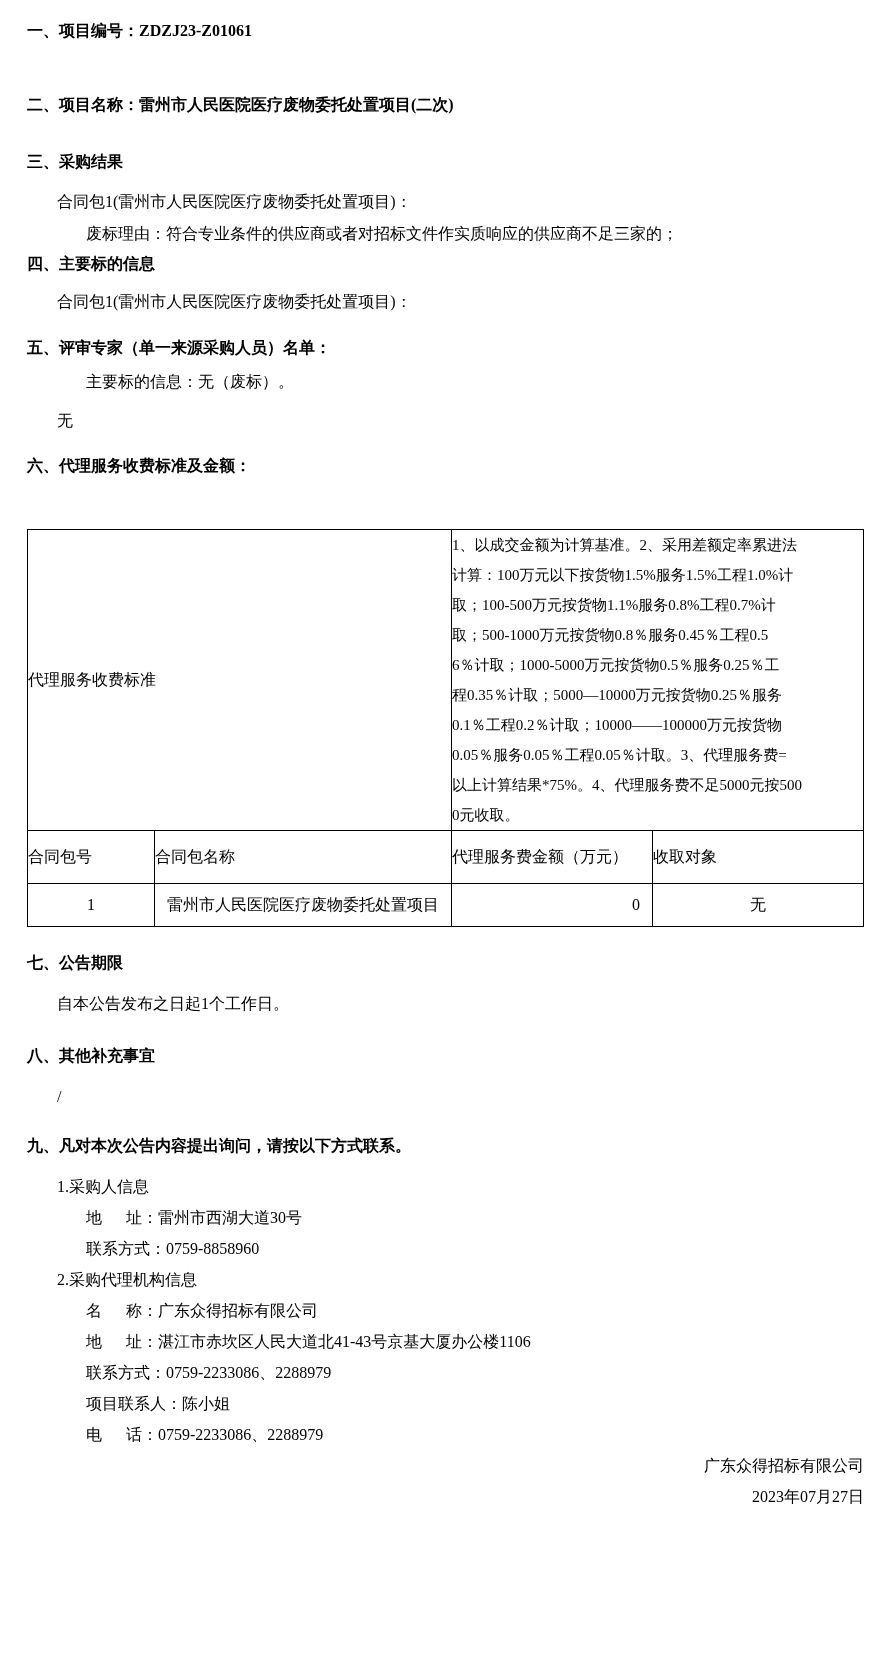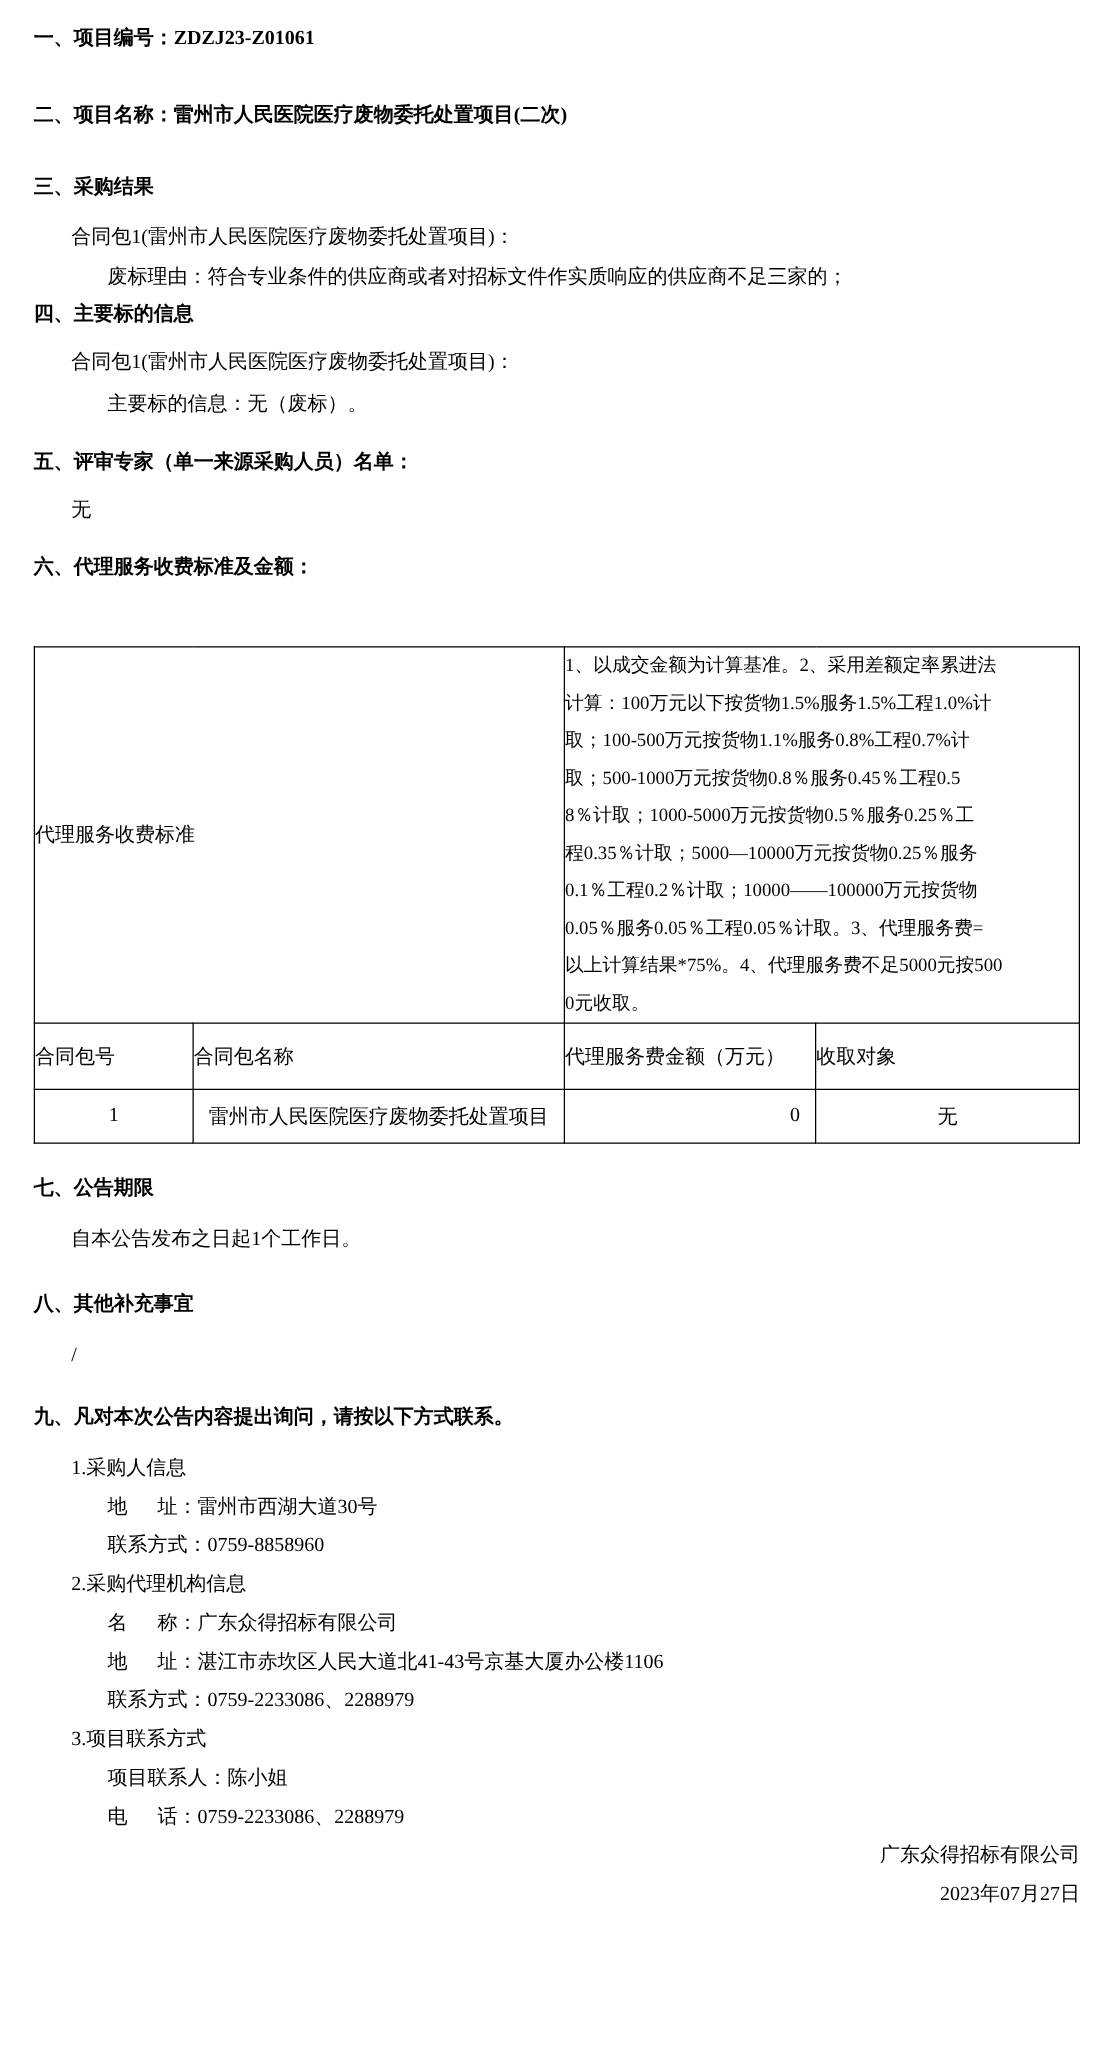--- a/index.html
+++ b/index.html
@@ -65,51 +65,51 @@
     text-align: right;
   }
 </style>
 </head>
 <body>
 
 <div class="page">
 
   <span class="line heading" style="margin-top:20px">一、项目编号：ZDZJ23-Z01061</span>
 
-  <span class="line heading" style="margin-top:40px">二、项目名称：雷州市人民医院医疗废物委托处置项目(二次)</span>
+  <span class="line heading" style="margin-top:52px">二、项目名称：雷州市人民医院医疗废物委托处置项目(二次)</span>
 
   <span class="line heading" style="margin-top:35px">三、采购结果</span>
   <span class="line ind1" style="margin-top:18px">合同包1(雷州市人民医院医疗废物委托处置项目)：</span>
   <span class="line ind2" style="margin-top:10px">废标理由：符合专业条件的供应商或者对招标文件作实质响应的供应商不足三家的；</span>
 
   <span class="line heading" style="margin-top:8px">四、主要标的信息</span>
   <span class="line ind1" style="margin-top:16px">合同包1(雷州市人民医院医疗废物委托处置项目)：</span>
+  <span class="line heading" style="margin-top:24px">五、评审专家（单一来源采购人员）名单：</span>
+
   <span class="line ind2" style="margin-top:12px">主要标的信息：无（废标）。</span>
-
-  <span class="line heading" style="margin-top:24px">五、评审专家（单一来源采购人员）名单：</span>
   <span class="line ind1" style="margin-top:17px">无</span>
 
   <span class="line heading" style="margin-top:23px">六、代理服务收费标准及金额：</span>
 
   <table class="fee-table">
     <colgroup>
       <col style="width:127px">
       <col style="width:297px">
       <col style="width:201px">
       <col style="width:211px">
     </colgroup>
     <tbody>
       <tr>
         <td colspan="2" class="fee-label-cell">代理服务收费标准</td>
         <td colspan="2" class="fee-text-cell">
           <span class="fee-line">1、以成交金额为计算基准。2、采用差额定率累进法</span>
           <span class="fee-line">计算：100万元以下按货物1.5%服务1.5%工程1.0%计</span>
           <span class="fee-line">取；100-500万元按货物1.1%服务0.8%工程0.7%计</span>
           <span class="fee-line">取；500-1000万元按货物0.8％服务0.45％工程0.5</span>
-          <span class="fee-line">8％计取；1000-5000万元按货物0.5％服务0.25％工</span>
+          <span class="fee-line">6％计取；1000-5000万元按货物0.5％服务0.25％工</span>
           <span class="fee-line">程0.35％计取；5000—10000万元按货物0.25％服务</span>
           <span class="fee-line">0.1％工程0.2％计取；10000——100000万元按货物</span>
           <span class="fee-line">0.05％服务0.05％工程0.05％计取。3、代理服务费=</span>
           <span class="fee-line">以上计算结果*75%。4、代理服务费不足5000元按500</span>
           <span class="fee-line">0元收取。</span>
         </td>
       </tr>
       <tr>
         <td class="th-cell">合同包号</td>
         <td class="th-cell">合同包名称</td>
@@ -135,20 +135,19 @@
 
   <span class="line ind1" style="margin-top:19px">1.采购人信息</span>
   <span class="line ind2" style="margin-top:9px">地      址：雷州市西湖大道30号</span>
   <span class="line ind2" style="margin-top:9px">联系方式：0759-8858960</span>
 
   <span class="line ind1" style="margin-top:9px">2.采购代理机构信息</span>
   <span class="line ind2" style="margin-top:9px">名      称：广东众得招标有限公司</span>
   <span class="line ind2" style="margin-top:9px">地      址：湛江市赤坎区人民大道北41-43号京基大厦办公楼1106</span>
   <span class="line ind2" style="margin-top:9px">联系方式：0759-2233086、2288979</span>
 
-  <span class="line ind1" style="margin-top:9px">3.项目联系方式</span>
   <span class="line ind2" style="margin-top:9px">项目联系人：陈小姐</span>
   <span class="line ind2" style="margin-top:9px">电      话：0759-2233086、2288979</span>
 
   <span class="footer-line" style="margin-top:9px">广东众得招标有限公司</span>
   <span class="footer-line" style="margin-top:9px">2023年07月27日</span>
 
 </div>
 
 </body></html>

